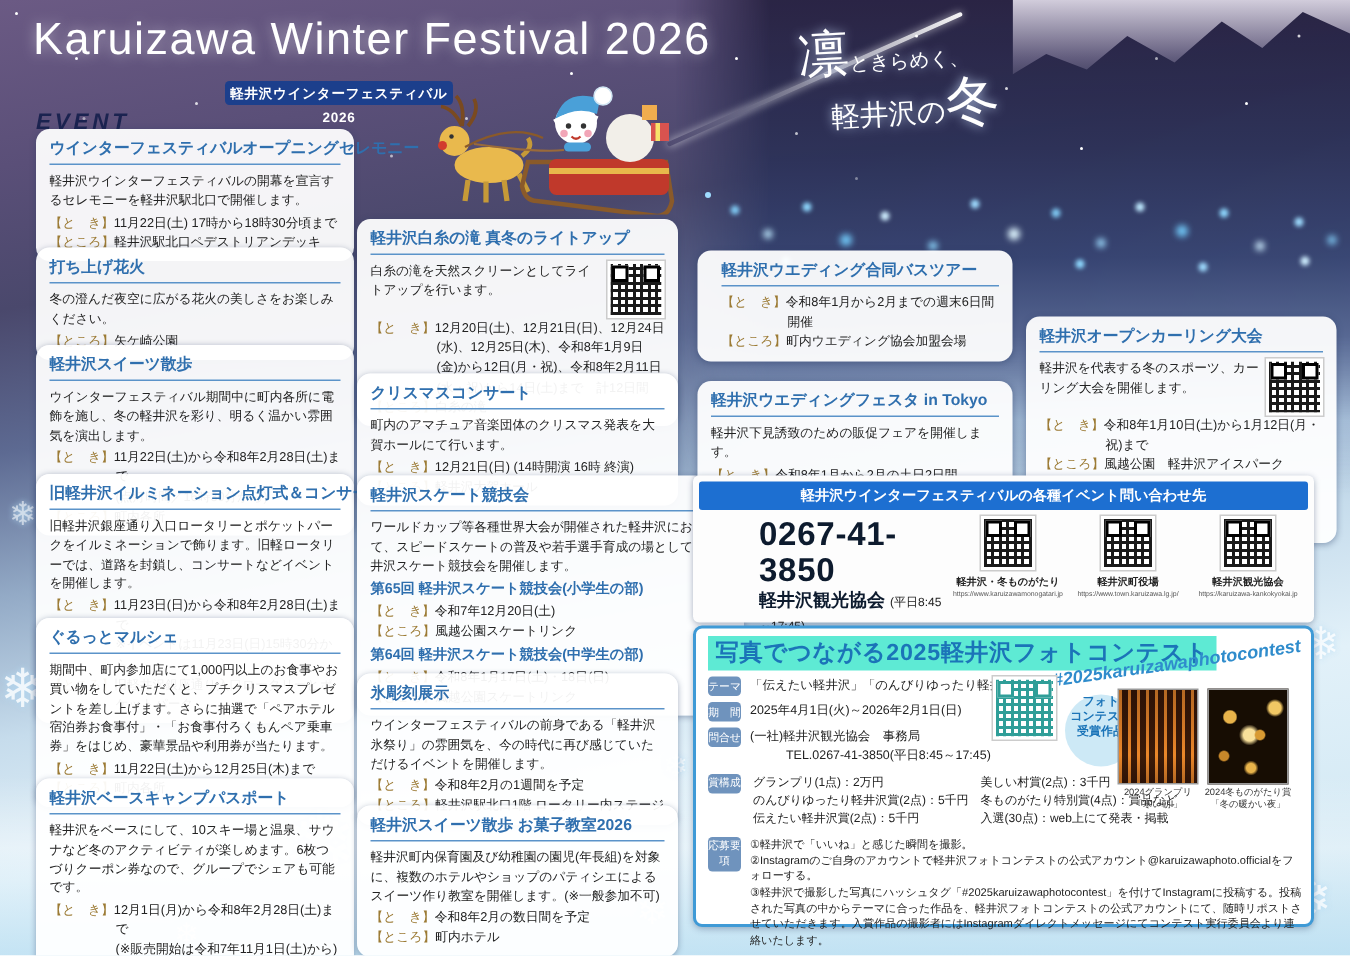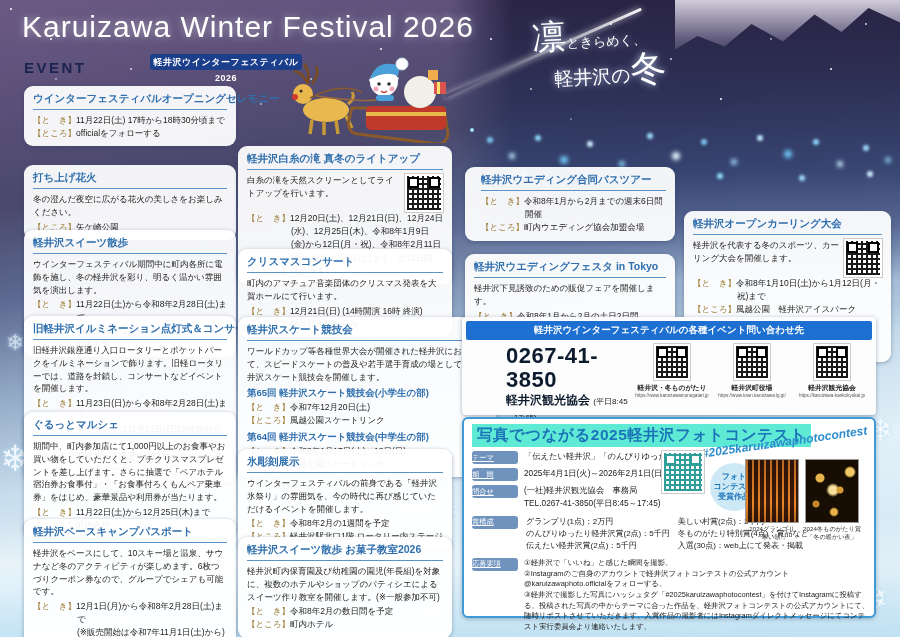--- a/index.html
+++ b/index.html
@@ -30,21 +30,21 @@
     background:linear-gradient(90deg,transparent,rgba(255,255,255,.95));transform:rotate(-24deg);transform-origin:left center;
     box-shadow:0 0 6px rgba(255,255,255,.7);}
   .ice{position:absolute;left:0;bottom:0;width:900px;height:120px;
     background:linear-gradient(180deg,transparent,rgba(255,255,255,.35) 40%,rgba(190,225,243,.8));}
   .flake{position:absolute;color:rgba(255,255,255,.8);text-shadow:0 0 4px rgba(180,220,245,.9);}
   
   .main-title{position:absolute;left:22px;top:10px;font-size:30px;color:#fff;letter-spacing:1px;
     text-shadow:0 0 9px rgba(255,255,255,.5);font-weight:normal;}
   .fest-badge{position:absolute;left:150px;top:54px;width:152px;height:16px;background:#1c3f8c;color:#fff;
     font-size:9px;font-weight:bold;text-align:center;line-height:16px;border-radius:3px;letter-spacing:.5px;}
-  .event-heading{position:absolute;left:24px;top:59px;font-size:15px;font-weight:bold;color:#1b2350;letter-spacing:2.5px;}
+  .event-heading{position:absolute;left:24px;top:73px;font-size:15px;font-weight:bold;color:#1b2350;letter-spacing:2.5px;font-style:italic;}
   .catch{position:absolute;left:533px;top:16px;width:175px;color:#fff;font-family:"DejaVu Serif","Liberation Serif",serif;
     transform:rotate(-3deg);text-shadow:0 0 7px rgba(205,225,255,.85);line-height:1;}
   .catch .r1{display:block;}
   .catch .rin{font-size:34px;}
   .catch .tok{font-size:13px;}
   .catch .r2{display:block;padding-left:20px;margin-top:2px;}
   .catch .kar{font-size:19px;}
   .catch .fuyu{font-size:36px;}
   
   .card{position:absolute;background:rgba(255,255,255,.94);border-radius:9px;padding:6px 9px 6px;
@@ -81,32 +81,32 @@
   .qr-label{font-size:6.8px;font-weight:bold;color:#222;margin-top:3px;}
   .qr-url{font-size:4.6px;color:#555;}
   
   .contest{position:absolute;left:462px;top:417px;width:414px;height:201px;background:#fff;border:2px solid #3f9ad6;
     border-radius:6px;box-sizing:border-box;padding:5px 8px;box-shadow:0 1px 4px rgba(40,60,100,.35);}
   .contest-title{display:inline-block;background:#5eead4;color:#1b74b8;font-weight:bold;font-size:15.5px;
     padding:1px 5px;letter-spacing:.5px;}
   .hashtag{position:absolute;right:2px;top:16px;width:175px;text-align:center;transform:rotate(-8deg);
     color:#2f8ccc;font-weight:bold;font-size:12px;font-style:italic;}
   .c-row{display:flex;gap:6px;margin-top:4px;align-items:flex-start;width:262px;}
-  .pill{flex:0 0 auto;background:#6f93bd;color:#fff;font-size:7.2px;border-radius:3px;padding:1.5px 0;width:46px;text-decoration:underline;}
+  .pill{flex:0 0 auto;background:#6f93bd;color:#fff;font-size:7.2px;border-radius:3px;padding:1.5px 0;width:22px;text-align:center;}
   .c-val{font-size:8.3px;color:#222;line-height:1.4;}
   .c-sub{font-size:8.3px;color:#222;margin-left:52px;line-height:1.4;width:230px;}
   .prizes{display:flex;gap:8px;margin-top:6px;align-items:flex-start;width:300px;}
   .prize-col{font-size:8px;color:#222;line-height:1.55;}
   .prize-col div{white-space:nowrap;}
   .steps-row{display:flex;gap:6px;margin-top:5px;align-items:flex-start;width:398px;}
   .steps{font-size:7.4px;color:#222;line-height:1.45;flex:1;}
   .fine-print{font-size:6.6px;color:#333;line-height:1.5;margin-top:4px;}
   .insta-qr{position:absolute;left:198px;top:32px;}
   .award-circle{position:absolute;left:246px;top:44px;width:48px;height:48px;border-radius:50%;background:#cde9f6;
-    color:#1b74b8;font-weight:bold;font-size:8px;text-align:center;display:flex;flex-direction:column;justify-content:center;line-height:1.25;}
+    color:#1b74b8;font-weight:bold;font-size:8px;text-align:center;display:flex;flex-direction:column;justify-content:flex-start;line-height:1.25;}
   .photo{position:absolute;width:54px;height:64px;border:1px solid #999;box-sizing:border-box;}
   .photo.warm{left:281px;top:40px;background:
     repeating-linear-gradient(90deg,rgba(255,150,50,.65) 0 2px,rgba(45,18,6,.9) 2px 6px),
     linear-gradient(180deg,#2a1205,#8a4410 45%,#c66a1a 70%,#2a1205);}
   .photo.bokeh{left:341px;top:40px;background:
     radial-gradient(circle 5px at 14px 18px,#e8b34a 0 4px,transparent 5px),
     radial-gradient(circle 4px at 34px 30px,#d89a32 0 3px,transparent 4px),
     radial-gradient(circle 6px at 44px 12px,#f2c864 0 4px,transparent 6px),
     radial-gradient(circle 4px at 10px 44px,#c8882a 0 3px,transparent 4px),
     radial-gradient(circle 5px at 28px 52px,#e8b34a 0 3px,transparent 5px),
@@ -170,24 +170,25 @@
     <circle cx="101" cy="36" r="1.8" fill="#333"></circle>
     <circle cx="88" cy="41" r="2.5" fill="#f2a6b8"></circle>
     <circle cx="104" cy="41" r="2.5" fill="#f2a6b8"></circle>
     <path d="M93,43 q3,3 6,0" stroke="#c0392b" stroke-width="1.5" fill="none"></path>
     <rect x="88" y="47" width="18" height="6" rx="3" fill="#4aa0d8"></rect>
     <path d="M88,52 q-16,2 -60,-4" stroke="#9a6a3a" stroke-width="1.5" fill="none"></path>
   </svg>
 
   <div class="card" style="left:24px;top:86px;width:212px;">
     <div class="card-title">ウインターフェスティバルオープニングセレモニー</div>
+    <div class="card-body">軽井沢ウインターフェスティバルの開幕を宣言するセレモニーを軽井沢駅北口で開催します。</div>
     <div>
 
     <div class="line"><span class="lbl">【と　き】</span><span>11月22日(土) 17時から18時30分頃まで</span></div>
-        <div class="line"><span class="lbl">【ところ】</span><span>officialをフォローする</span></div>
+        <div class="line"><span class="lbl">【ところ】</span><span>軽井沢駅北口ペデストリアンデッキ</span></div>
       </div>
   </div>
   <div class="card" style="left:24px;top:165px;width:212px;">
     <div class="card-title">打ち上げ花火</div>
     <div class="card-body">冬の澄んだ夜空に広がる花火の美しさをお楽しみください。</div>
     <div>
 
         <div class="line"><span class="lbl">【ところ】</span><span>矢ケ崎公園</span></div>
       </div>
   </div>

